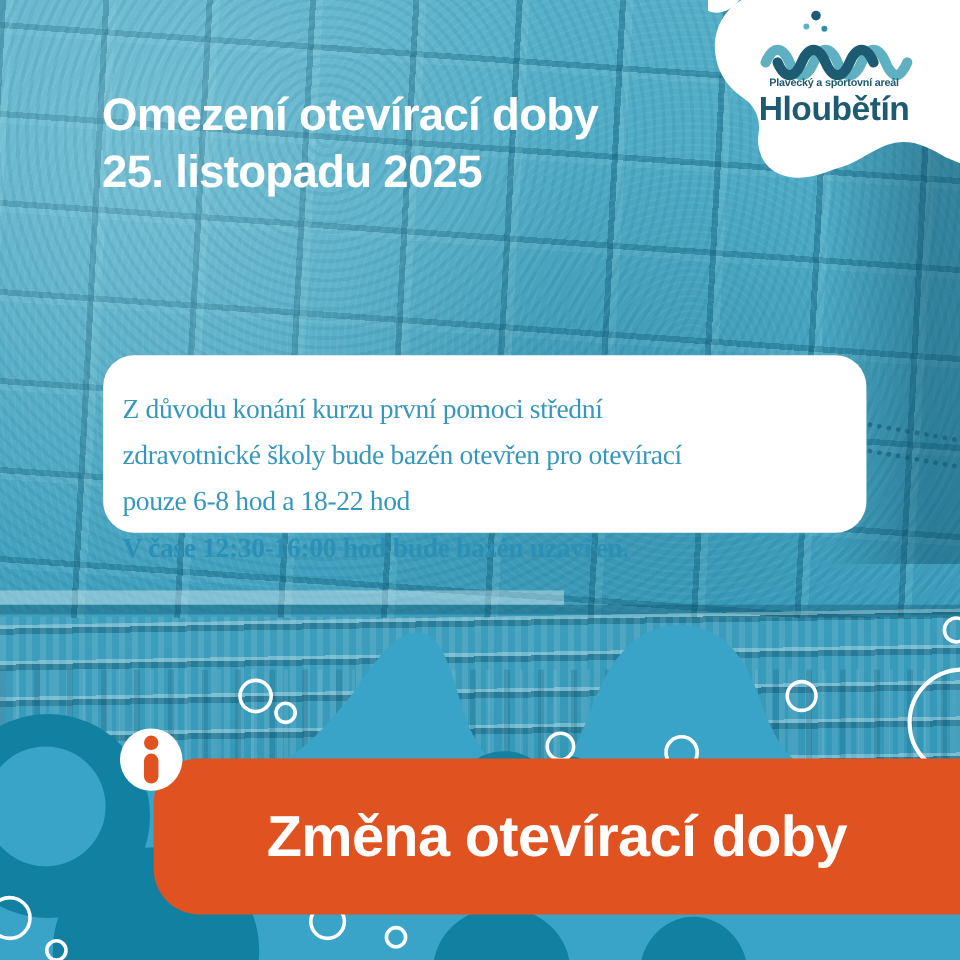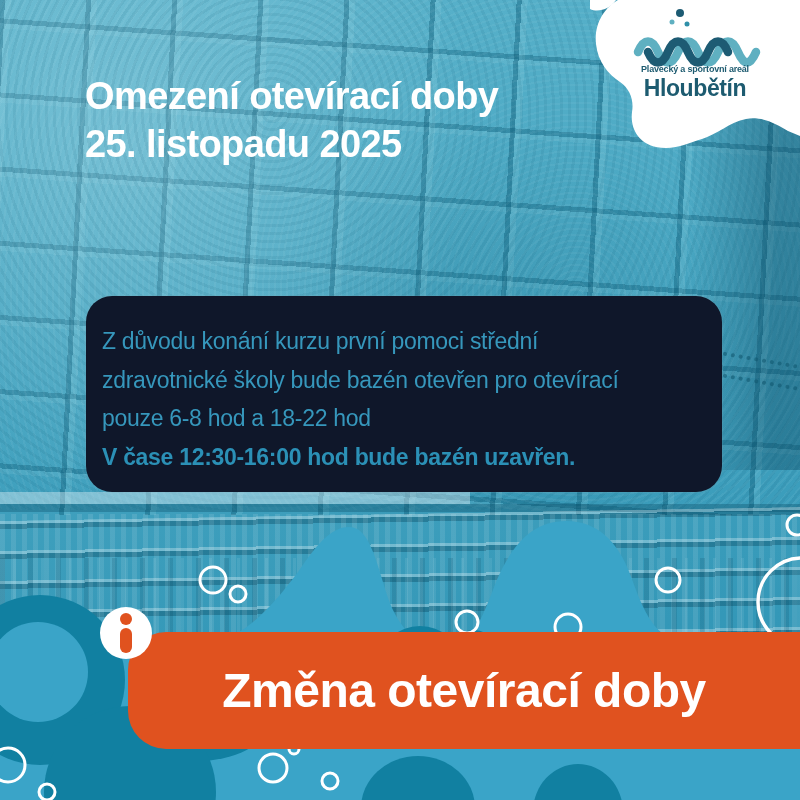--- a/index.html
+++ b/index.html
@@ -35,33 +35,33 @@
   .reflections{position:absolute;left:0;top:558px;width:100%;height:110px;opacity:.8;
     background:repeating-linear-gradient(90deg, rgba(10,70,95,.22) 0 5px, transparent 5px 13px, rgba(205,238,246,.12) 13px 16px, transparent 16px 28px);}
   
   .decor{position:absolute;inset:0;}
   
   .logo{position:absolute;top:0;right:0;width:210px;height:170px;}
   .logo svg{position:absolute;inset:0;}
   .logo-area{position:absolute;top:64px;left:0;width:100%;text-align:center;
     font-size:9px;font-weight:bold;letter-spacing:-0.2px;color:#1d5b70;}
   .logo-name{position:absolute;top:75px;left:0;width:100%;text-align:center;
-    font-size:23px;font-weight:bold;letter-spacing:-0.4px;color:#1d5b70;}
+    font-size:28px;font-weight:bold;letter-spacing:-0.4px;color:#1d5b70;}
   
   .headline{position:absolute;left:85px;top:44px;color:#fff;font-weight:bold;
     font-size:38px;line-height:48px;letter-spacing:-0.6px;white-space:nowrap;margin-top:28px;}
   
-  .notice{position:absolute;left:86px;top:296px;width:636px;height:196px;
-    background:#0f172a;border-radius:26px;box-shadow:0 0 0 1px rgba(120,165,175,.18);
-    padding:26px 0 0 16px;box-sizing:border-box;}
+  .notice{position:absolute;left:86px;top:296px;width:636px;height:148px;
+    background:#ffffff;border-radius:26px;box-shadow:0 0 0 1px rgba(120,165,175,.18);
+    padding:26px 0 0 16px;box-sizing:border-box;font-family:Liberation Serif, serif;}
   .notice-line{font-size:23px;line-height:38.5px;letter-spacing:-0.3px;
     color:#3697bc;white-space:nowrap;}
   .notice-line.em{font-weight:bold;color:#2b90b6;}
   
-  .banner{position:absolute;left:128px;top:632px;right:0;height:117px;
+  .banner{position:absolute;left:128px;top:632px;right:0;height:130px;
     background:#e0521f;border-radius:38px 0 0 38px;
     display:flex;align-items:center;justify-content:center;}
   .banner-label{color:#fff;font-weight:bold;font-size:48px;letter-spacing:-0.5px;white-space:nowrap;}
   
   .info-badge{position:absolute;left:100px;top:607px;width:52px;height:52px;
     background:#fff;border-radius:50%;}
   .info-badge .dot{position:absolute;left:20px;top:6px;width:12px;height:12px;
     background:#e0521f;border-radius:50%;}
   .info-badge .stem{position:absolute;left:20px;top:21px;width:12px;height:25px;
     background:#e0521f;border-radius:6px;}

